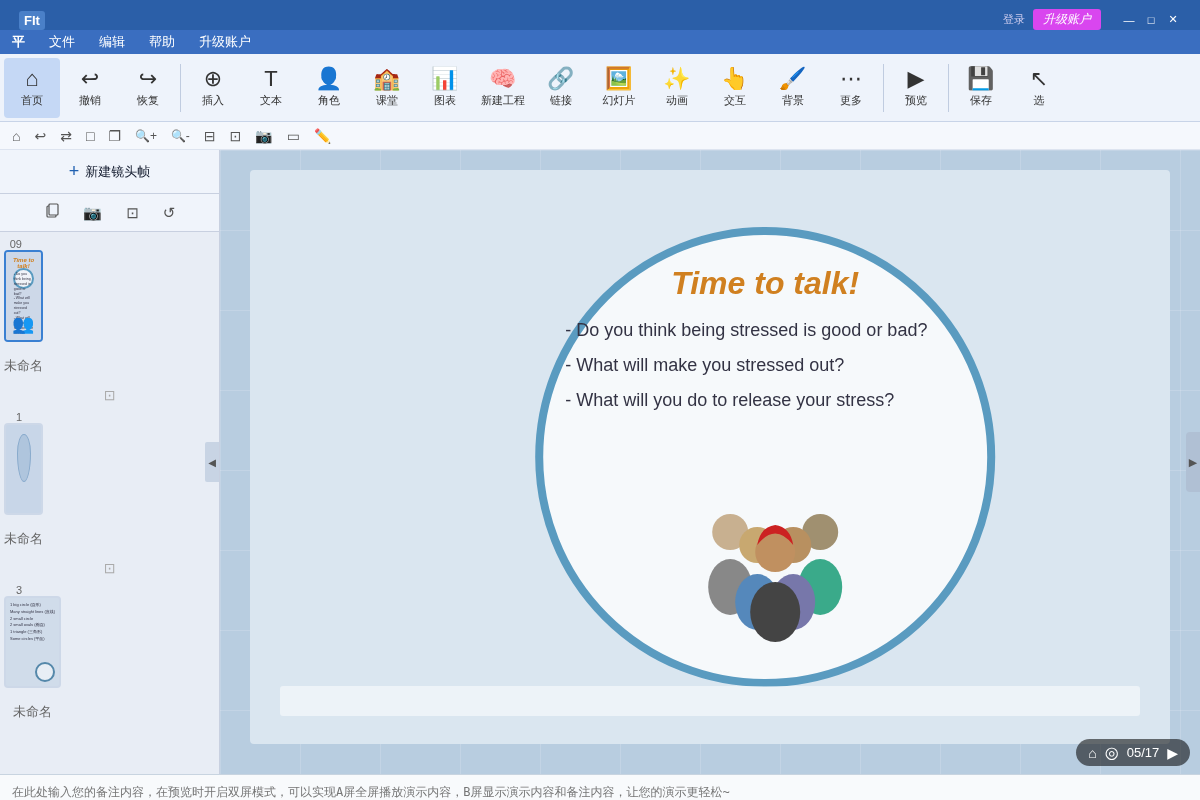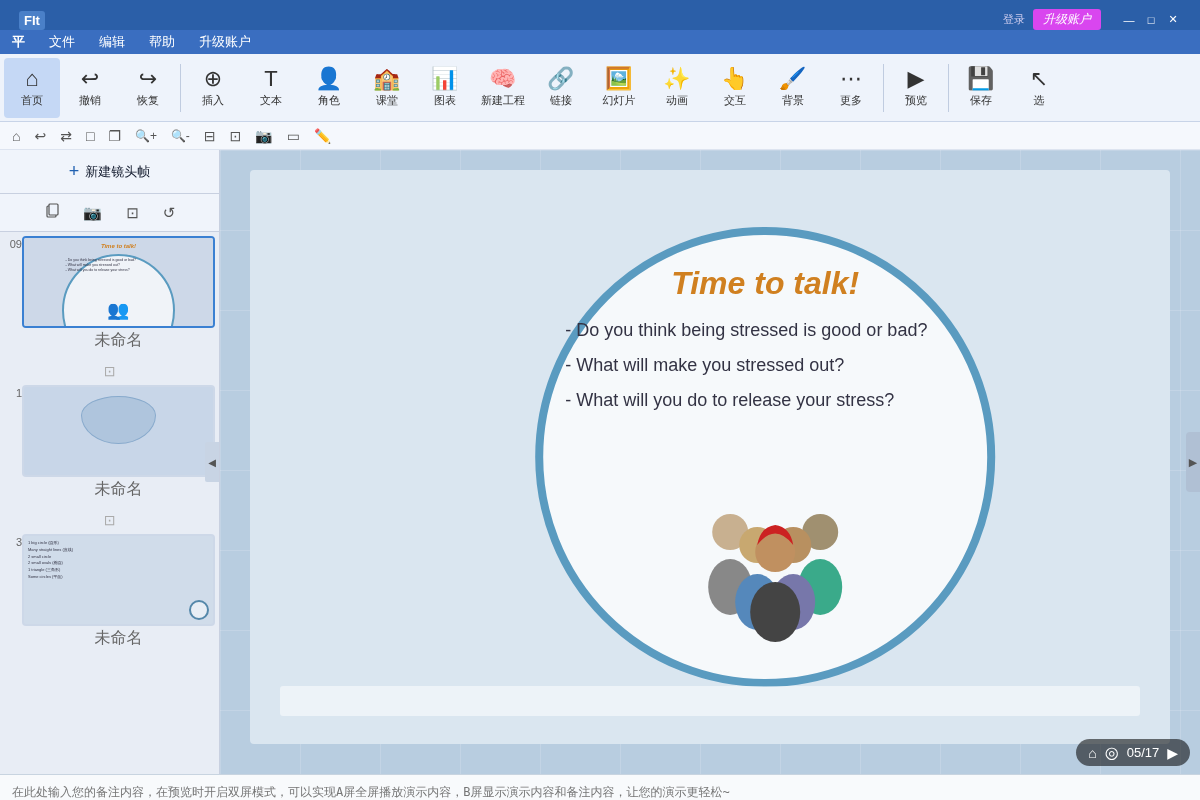--- a/index.html
+++ b/index.html
@@ -106,34 +106,34 @@
       display: flex;
       align-items: center;
       justify-content: center;
       gap: 12px;
       padding: 6px;
       border-bottom: 1px solid #c8d0e0;
       background: #f0f4fb;
     }
     .frame-action-btn { font-size: 15px; cursor: pointer; color: #555; padding: 3px 6px; border-radius: 3px; }
     .slide-list { flex: 1; overflow-y: auto; padding: 4px; }
-    .slide-item { display: flex; margin-bottom: 6px; align-items: flex-start; gap: 0; }
+    .slide-item { display: flex; margin-bottom: 6px; align-items: flex-start; gap: 0; flex-direction: column; }
     .slide-num { font-size: 11px; color: #666; width: 18px; text-align: right; padding-top: 2px; }
     .slide-thumb {
       flex: 1;
       height: 92px;
       background: #cdd8e8;
       border-radius: 4px;
       border: 2px solid transparent;
       overflow: hidden;
       cursor: pointer;
       position: relative;
     }
     .slide-thumb.active { border-color: #3a80d2; }
-    .slide-label { font-size: 16px; color: #666; text-align: center; margin-top: 2px; }
+    .slide-label { font-size: 13px; color: #666; text-align: center; margin-top: 15px; }
     .slide-spacer { height: 28px; display: flex; align-items: center; justify-content: center; }
     .slide-spacer-icon { font-size: 14px; color: #aaa; }
     .collapse-arrow {
       position: absolute;
       right: 0;
       top: 50%;
       transform: translateY(-50%);
       width: 14px;
       height: 40px;
       background: #c8d4e4;

